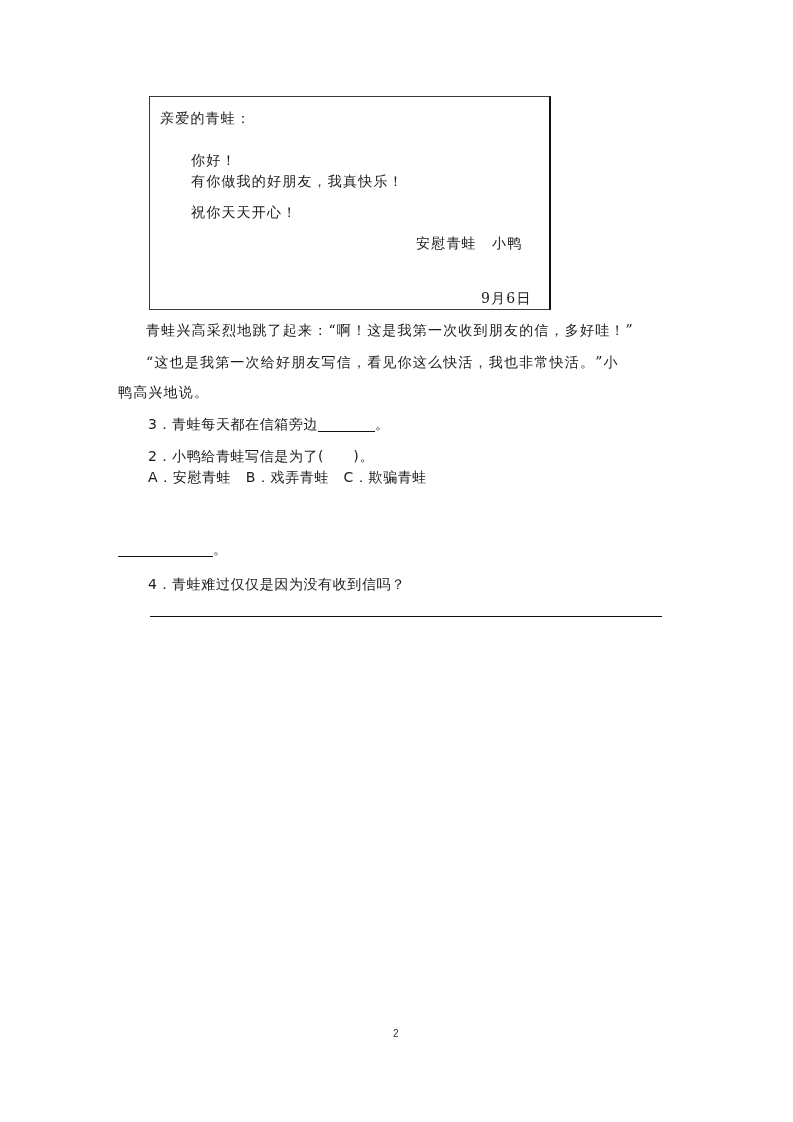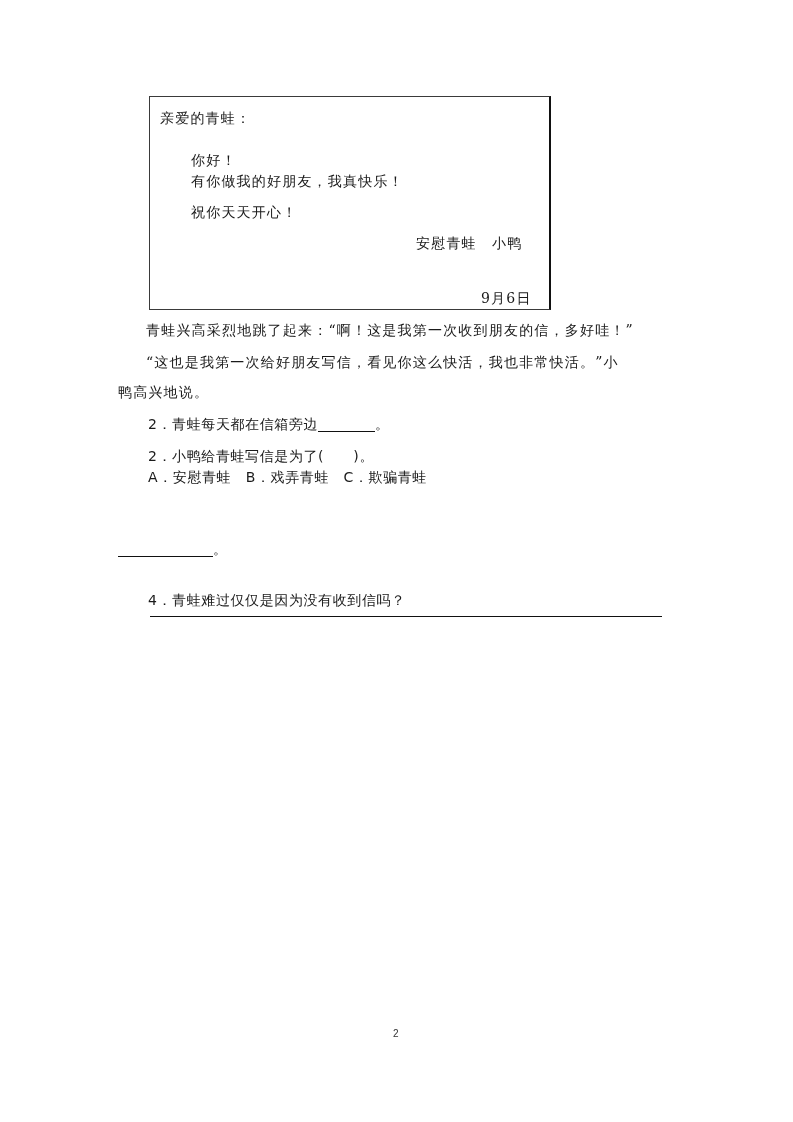--- a/index.html
+++ b/index.html
@@ -27,27 +27,27 @@
   <div class="txt" style="left:191px; top:173px;">有你做我的好朋友，我真快乐！</div>
   <div class="txt" style="left:191px; top:204px;text-align:center;">祝你天天开心！</div>
   <div class="txt" style="left:416px; top:235px;">安慰青蛙　小鸭</div>
   <div class="txt" style="left:481px; top:266px;margin-top:24px;">9月6日</div>
 
   <div class="txt" style="left:146px; top:354px;">“这也是我第一次给好朋友写信，看见你这么快活，我也非常快活。”小</div>
   <div class="txt" style="left:146px; top:322px;">青蛙兴高采烈地跳了起来：“啊！这是我第一次收到朋友的信，多好哇！”</div>
   <div class="txt" style="left:118px; top:384px;">鸭高兴地说。</div>
 
   <div class="txt q" style="left:148px; top:416px;">
-    <span>2．青蛙每天都在信箱旁边</span><span class="blank" style="width:57px;"></span><span>。</span>
+    <span>3．青蛙每天都在信箱旁边</span><span class="blank" style="width:57px;"></span><span>。</span>
   </div>
 
   <div class="txt q" style="left:148px; top:448px;">2．小鸭给青蛙写信是为了(　　)。</div>
   <div class="txt q" style="left:148px; top:469px;text-align:center;">A．安慰青蛙　B．戏弄青蛙　C．欺骗青蛙</div>
 
   <div class="txt q" style="left:118px; top:541px;">
     <span class="blank" style="width:95px;"></span><span>。</span>
   </div>
 
-  <div class="txt q" style="left:148px; top:592px;text-align:right;">4．青蛙难过仅仅是因为没有收到信吗？</div>
+  <div class="txt q" style="left:148px; top:576px;text-align:right;">4．青蛙难过仅仅是因为没有收到信吗？</div>
   <div class="hline" style="left:150px; top:616px; width:512px;"></div>
 
   <div class="pagenum">2</div>
 </div>
 
 </body></html>

